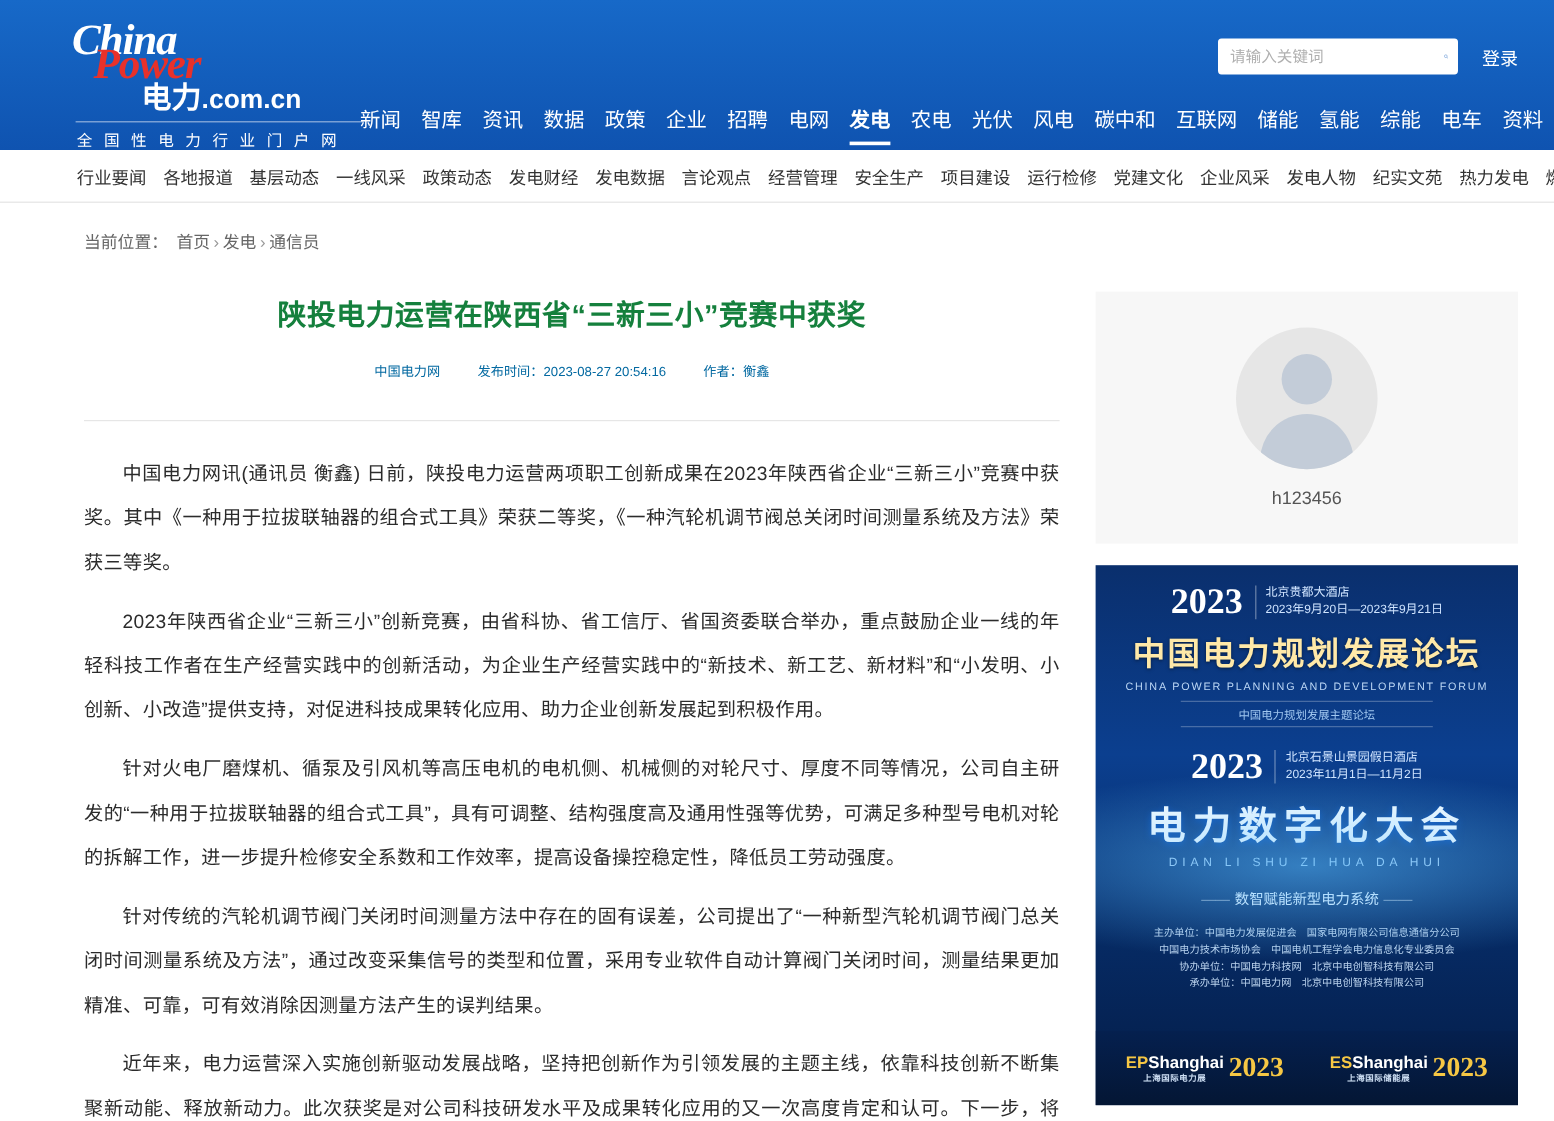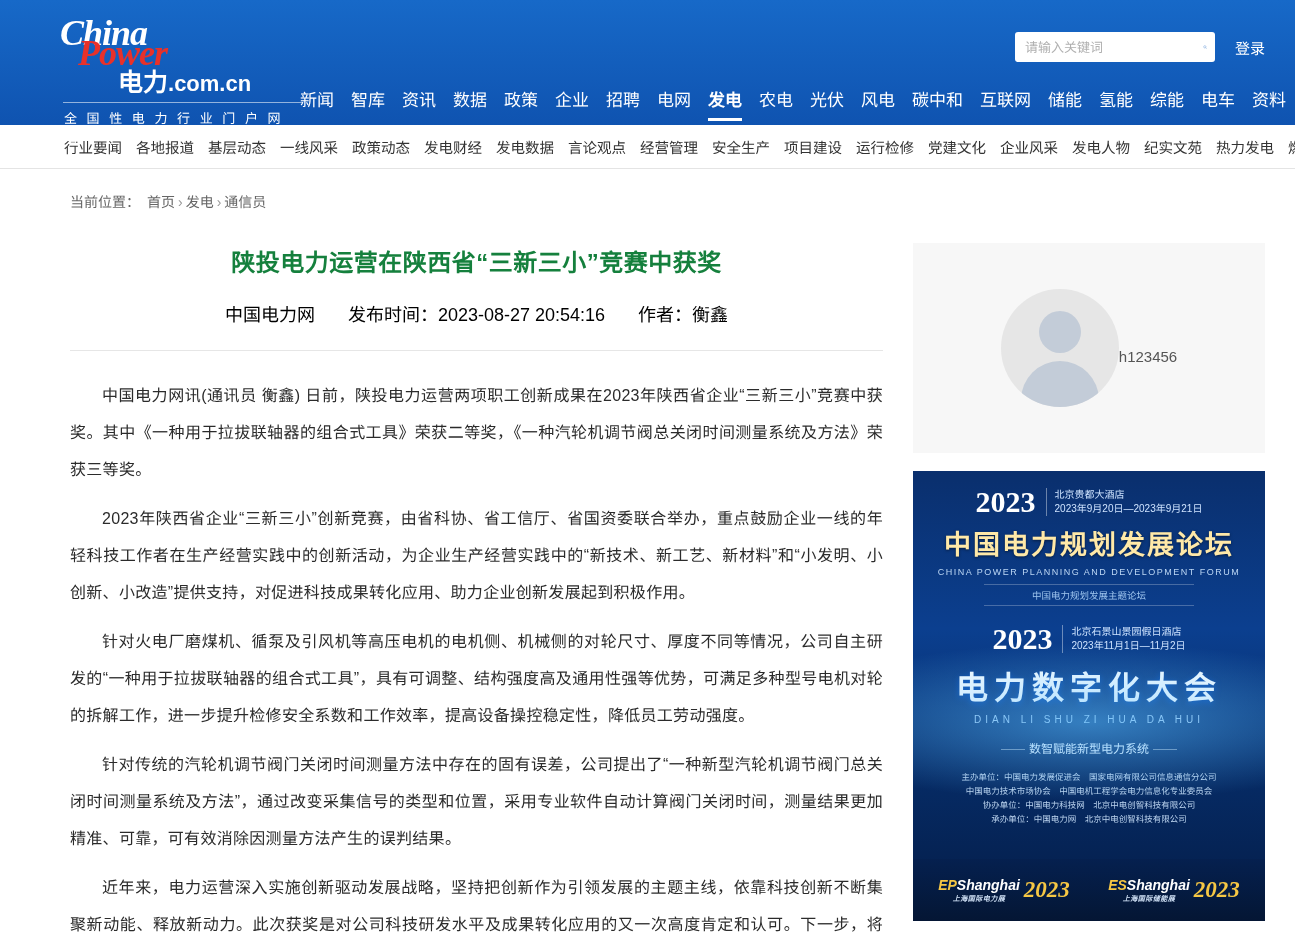--- a/index.html
+++ b/index.html
@@ -132,44 +132,45 @@
   .article-title {
     font-size: 24px;
     font-weight: bold;
     color: #15803d;
     text-align: center;
     margin: 22px 0 0 0;
     letter-spacing: .5px;
   }
   .article-meta {
     text-align: center;
-    font-size: 18px;
-    color: #000000;
+    font-size: 11px;
+    color: #0369a1;
     margin-top: 22px;
-    padding-bottom: 24px;
+    padding-bottom: 34px;
     border-bottom: 1px solid #e6e6e6;
   }
   .article-meta span { margin: 0 14px; }
 
   .article-body { padding-top: 14px; }
   .article-body p {
     font-size: 16px;
     line-height: 37px;
     color: #2b2b2b;
     text-indent: 2em;
     margin: 12px 0;
     text-align: justify;
     letter-spacing: .3px;
   }
 
   
   .author-card {
     background: #f7f7f7;
     height: 210px;
     display: flex;
+    flex-direction: column;
     align-items: center;
     justify-content: center;
     margin-top: 22px;
   }
   .avatar {
     width: 118px; height: 118px;
     border-radius: 50%;
     background: #e6e6e6;
     position: relative;
     overflow: hidden;
@@ -250,21 +251,21 @@
     margin-top: 14px; font-size: 8.5px; line-height: 14px; color: #bcd4ef;
   }
   .promo-footer {
     position: absolute; left: 0; right: 0; bottom: 0;
     height: 62px;
     background: linear-gradient(180deg, #05204f 0%, #041634 100%);
     display: flex; align-items: center; justify-content: space-around;
     padding: 0 6px;
   }
   .promo-logo {
-    display: flex; align-items: flex-end; gap: 4px; font-style: italic;
+    display: flex; align-items: flex-end; gap: 4px;
   }
   .promo-logo .lbl { font-size: 14px; font-weight: bold; color: #ffffff; }
   .promo-logo .lbl .ep { color: #f6c744; }
   .promo-logo .yr { font-size: 23px; font-weight: bold; color: #f6c744; font-family: "Liberation Serif", serif; }
   .promo-logo .sm { display:block; font-size: 7px; color: #cfe0f5; letter-spacing: .5px;}
 </style>
 </head>
 <body>
 
 <div class="header">

